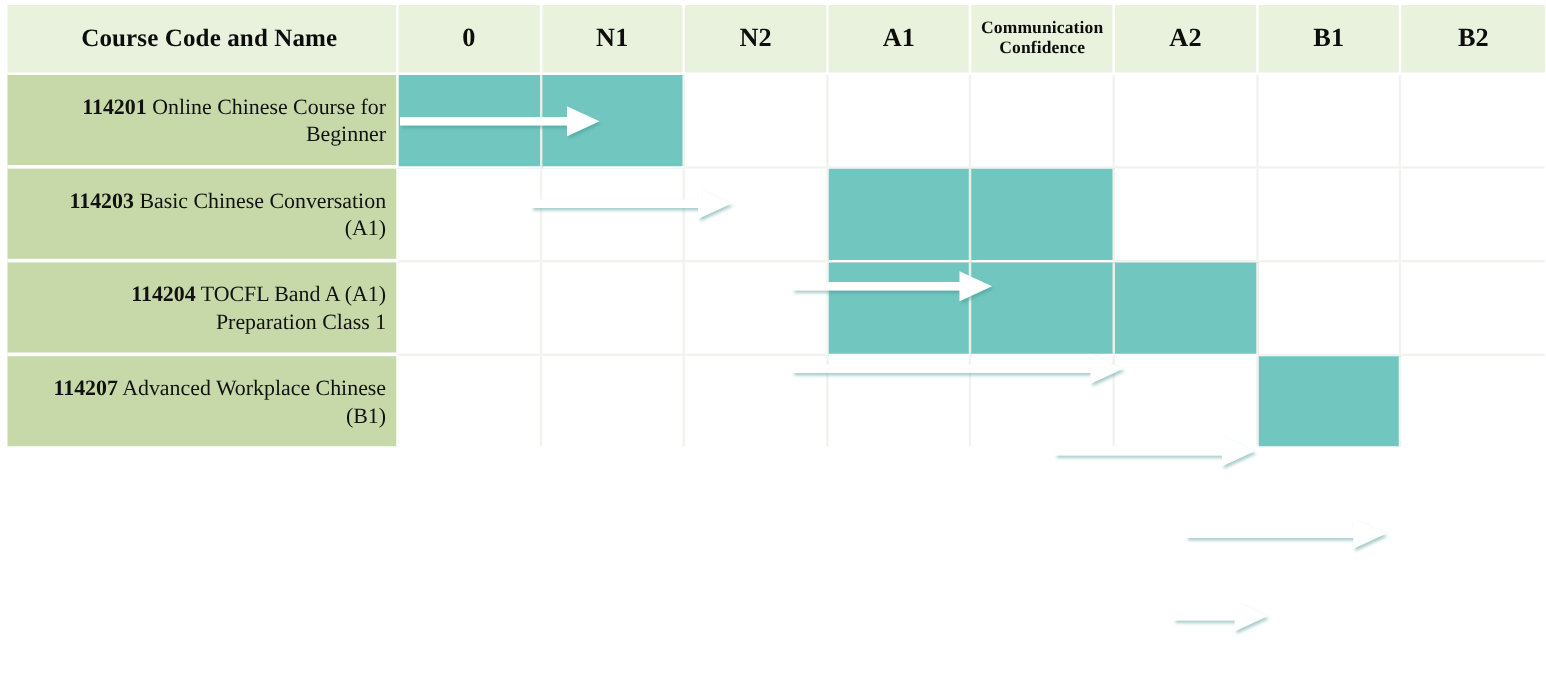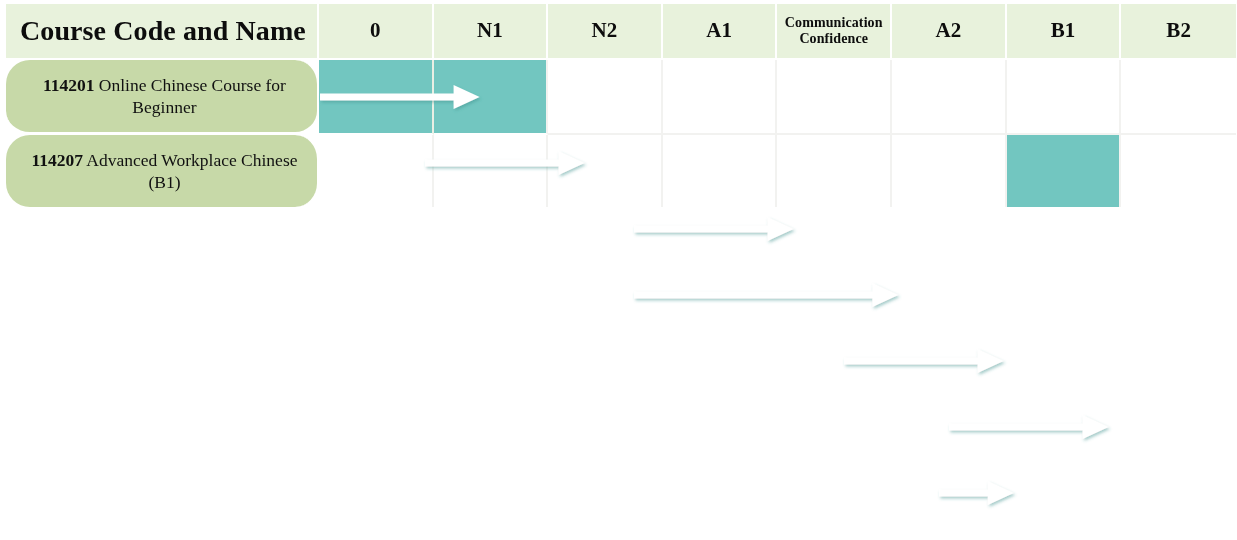--- a/index.html
+++ b/index.html
@@ -42,23 +42,23 @@
     text-align: center;
     vertical-align: middle;
     height: 54px;
     padding: 0 2px;
     border-right: 2px solid #ffffff;
     border-bottom: 2px solid #ffffff;
     line-height: 1.12;
     letter-spacing: .1px;
   }
   thead th.label-head {
-    text-align: left;
+    text-align: center;
     padding-left: 14px;
-    font-size: 28px;
+    font-size: 20px;
     margin-top: 12px;
   }
   thead th.small-head {
     font-size: 14px;
   }
   thead th:last-child { border-right: none; }
 
   
   tbody td {
     height: 64px;
@@ -72,22 +72,21 @@
   tbody tr:last-child td { border-bottom: none; }
 
   tbody td.rowlabel {
     background: #c7d9a8;
     border-right: 2px solid #ffffff;
     border-bottom: 3px solid #ffffff;
     padding: 4px 8px 4px 14px;
     font-size: 17.5px;
     color: #111111;
     line-height: 1.28;
-    text-align: center;
-    border-radius: 24px;
+    text-align: right;
   }
   tbody td.rowlabel .code {
     font-weight: bold;
   }
 
   
   tbody td.bar {
     background: #72c6c0;
     border-right: 2px solid #e9efe4;
     border-bottom: 2px solid #ffffff;
@@ -146,21 +145,43 @@
         <td class="bar barlast"></td>
         <td></td>
         <td></td>
         <td></td>
         <td></td>
         <td></td>
         <td></td>
       </tr>
 
 
-
+      <tr>
+        <td class="rowlabel"><span class="code">114203</span><span>  Basic Chinese Conversation  (A1)</span></td>
+        <td></td>
+        <td></td>
+        <td></td>
+        <td class="bar"></td>
+        <td class="bar barlast"></td>
+        <td></td>
+        <td></td>
+        <td></td>
+      </tr>
+
+      <tr>
+        <td class="rowlabel"><span class="code">114204</span><span> TOCFL Band A (A1) Preparation Class 1</span></td>
+        <td></td>
+        <td></td>
+        <td></td>
+        <td class="bar"></td>
+        <td class="bar"></td>
+        <td class="bar barlast"></td>
+        <td></td>
+        <td></td>
+      </tr>
 
 
 
       <tr>
         <td class="rowlabel"><span class="code">114207</span><span> Advanced Workplace Chinese (B1)</span></td>
         <td></td>
         <td></td>
         <td></td>
         <td></td>
         <td></td>

